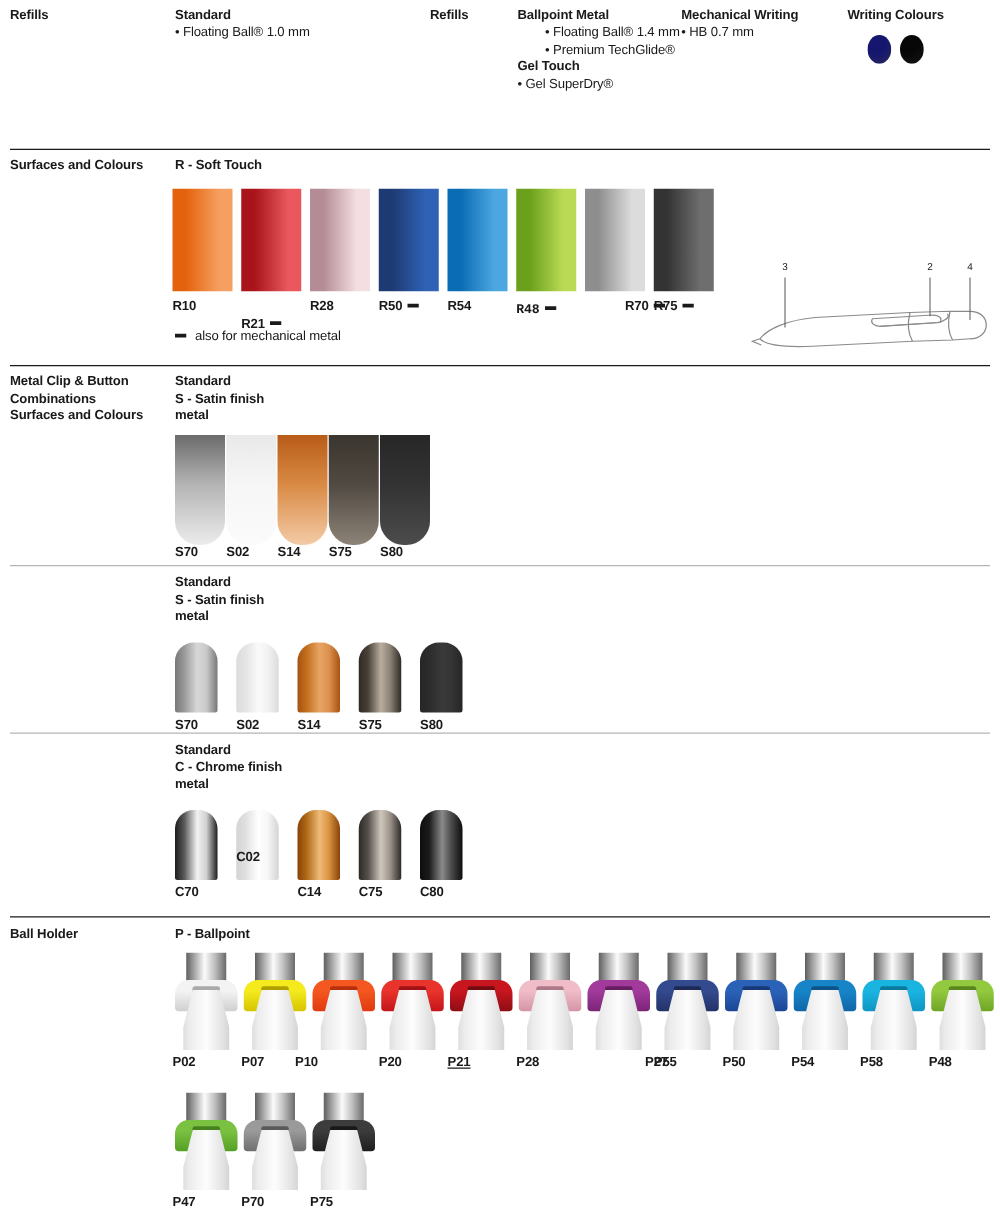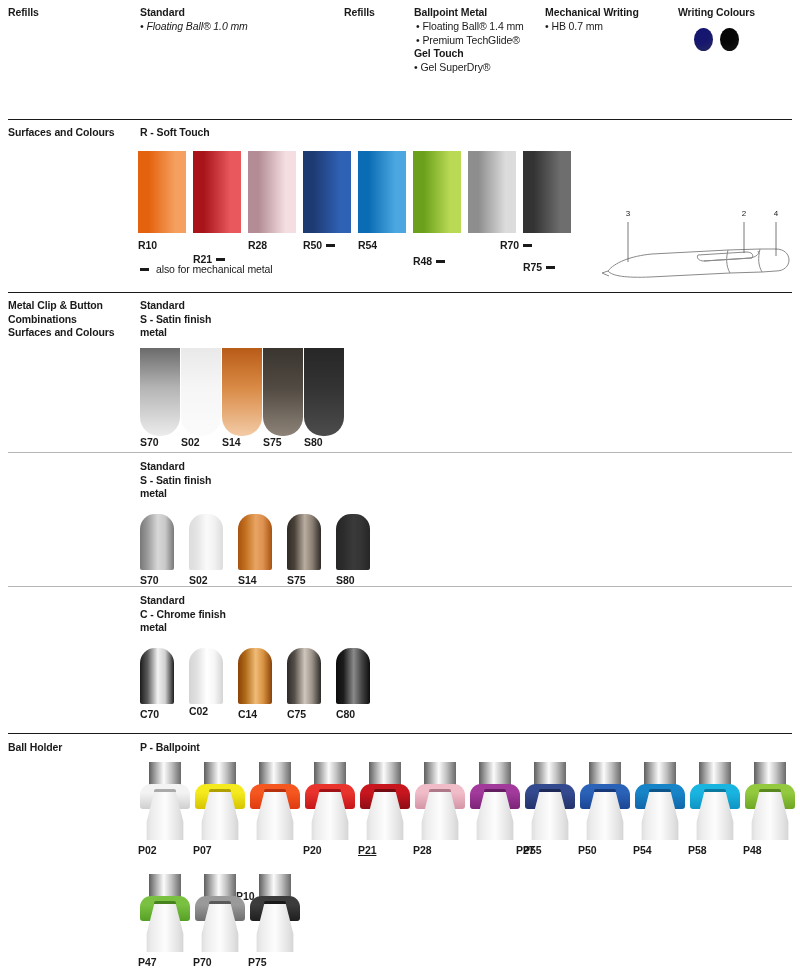--- a/index.html
+++ b/index.html
@@ -121,28 +121,28 @@
   .pendraw { position: absolute; }
 </style>
 </head>
 <body>
 
 <div class="sheet">
 
   <div class="lbl-col" style="top:6px;">Refills</div>
 
   <div class="hdr" style="left:140px; top:6px;">Standard</div>
-  <div class="bullets" style="left:140px; top:20px;font-style:italic;">
+  <div class="bullets" style="left:140px; top:20px;">
     <div class="b">Floating Ball® 1.0 mm</div>
   </div>
 
   <div class="hdr" style="left:344px; top:6px;">Refills</div>
 
   <div class="hdr" style="left:414px; top:6px;">Ballpoint Metal</div>
-  <div class="bullets" style="left:416px; top:20px;">
+  <div class="bullets" style="left:436px; top:20px;">
     <div class="b">Floating Ball® 1.4 mm</div>
     <div class="b">Premium TechGlide®</div>
   </div>
   <div class="hdr" style="left:414px; top:47px;">Gel Touch</div>
   <div class="bullets" style="left:414px; top:61px;">
     <div class="b">Gel SuperDry®</div>
   </div>
 
   <div class="hdr" style="left:545px; top:6px;">Mechanical Writing</div>
   <div class="bullets" style="left:545px; top:20px;">
@@ -162,25 +162,25 @@
       <div class="code" style="left: 138px; top: 239px;"><span>R10</span></div>
       <div class="swatch" style="left: 193px; top: 151px; background: linear-gradient(to right, rgb(168, 20, 25) 0%, rgb(168, 20, 25) 22%, rgb(232, 88, 92) 78%, rgb(232, 88, 92) 100%);"></div>
       <div class="code" style="left: 193px; top: 253px;"><span>R21</span><span class="dash"></span></div>
       <div class="swatch" style="left: 248px; top: 151px; background: linear-gradient(to right, rgb(179, 140, 149) 0%, rgb(179, 140, 149) 22%, rgb(244, 222, 226) 78%, rgb(244, 222, 226) 100%);"></div>
       <div class="code" style="left: 248px; top: 239px;"><span>R28</span></div>
       <div class="swatch" style="left: 303px; top: 151px; background: linear-gradient(to right, rgb(30, 58, 115) 0%, rgb(30, 58, 115) 22%, rgb(47, 98, 181) 78%, rgb(47, 98, 181) 100%);"></div>
       <div class="code" style="left: 303px; top: 239px;"><span>R50</span><span class="dash"></span></div>
       <div class="swatch" style="left: 358px; top: 151px; background: linear-gradient(to right, rgb(10, 108, 180) 0%, rgb(10, 108, 180) 22%, rgb(76, 167, 224) 78%, rgb(76, 167, 224) 100%);"></div>
       <div class="code" style="left: 358px; top: 239px;"><span>R54</span></div>
       <div class="swatch" style="left: 413px; top: 151px; background: linear-gradient(to right, rgb(106, 160, 27) 0%, rgb(106, 160, 27) 22%, rgb(186, 218, 85) 78%, rgb(186, 218, 85) 100%);"></div>
-      <div class="code" style="left: 413px; top: 255px;"><span>R48</span><span class="dash"></span></div>
+      <div class="code" style="left: 413px; top: 242px; font-family: Liberation Mono, monospace;"><span>R48</span><span class="dash"></span></div>
       <div class="swatch" style="left: 468px; top: 151px; background: linear-gradient(to right, rgb(142, 142, 142) 0%, rgb(142, 142, 142) 22%, rgb(220, 220, 220) 78%, rgb(220, 220, 220) 100%);"></div>
       <div class="code" style="left: 468px; top: 239px; margin-left: 32px;"><span>R70</span><span class="dash"></span></div>
       <div class="swatch" style="left: 523px; top: 151px; background: linear-gradient(to right, rgb(51, 51, 51) 0%, rgb(51, 51, 51) 22%, rgb(110, 110, 110) 78%, rgb(110, 110, 110) 100%);"></div>
-      <div class="code" style="left: 523px; top: 239px; margin-top: 22px;"><span>R75</span><span class="dash"></span></div>
+      <div class="code" style="left: 523px; top: 239px;"><span>R75</span><span class="dash"></span></div>
     </div>
 
   <div class="legend" style="left:140px; top:263px;">
     <span class="dash"></span><span>also for mechanical metal</span>
   </div>
 
   <svg class="pendraw" style="left:600px; top:200px;" width="196" height="82" viewBox="0 0 196 82">
     <g fill="none" stroke="#8a8a8a" stroke-width="1">
       <path d="M8 71 C14 63 30 56 52 54 L128 50 L160 49 L176 49"></path>
       <path d="M8 71 C12 76 26 78 50 77 L130 73 L162 72 L176 71"></path>
@@ -243,21 +243,21 @@
     </div>
 
   <div class="rule" style="top:586px; background:#b5b5b5;"></div>
   <div class="sub" style="left:140px; top:594px;">Standard
 C - Chrome finish
 metal</div>
   <div id="c-buttons">
       <div class="btn" style="left: 140px; top: 648px; background: linear-gradient(to right, rgb(28, 28, 28) 0%, rgb(90, 90, 90) 22%, rgb(242, 242, 242) 52%, rgb(208, 208, 208) 74%, rgb(28, 28, 28) 100%);"></div>
       <div class="code" style="left: 140px; top: 708px;"><span>C70</span></div>
       <div class="btn" style="left: 189px; top: 648px; background: linear-gradient(to right, rgb(212, 212, 212) 0%, rgb(224, 224, 224) 22%, rgb(255, 255, 255) 52%, rgb(247, 247, 247) 74%, rgb(212, 212, 212) 100%);"></div>
-      <div class="code" style="left: 189px; top: 705px;"><span>C02</span></div>
+      <div class="code" style="left: 189px; top: 680px;"><span>C02</span></div>
       <div class="btn" style="left: 238px; top: 648px; background: linear-gradient(to right, rgb(138, 66, 8) 0%, rgb(176, 107, 24) 22%, rgb(240, 187, 120) 52%, rgb(216, 147, 66) 74%, rgb(138, 66, 8) 100%);"></div>
       <div class="code" style="left: 238px; top: 708px;"><span>C14</span></div>
       <div class="btn" style="left: 287px; top: 648px; background: linear-gradient(to right, rgb(44, 42, 40) 0%, rgb(86, 80, 74) 22%, rgb(207, 199, 189) 52%, rgb(156, 146, 137) 74%, rgb(44, 42, 40) 100%);"></div>
       <div class="code" style="left: 287px; top: 708px;"><span>C75</span></div>
       <div class="btn" style="left: 336px; top: 648px; background: linear-gradient(to right, rgb(13, 13, 13) 0%, rgb(28, 28, 28) 22%, rgb(138, 138, 138) 52%, rgb(74, 74, 74) 74%, rgb(13, 13, 13) 100%);"></div>
       <div class="code" style="left: 336px; top: 708px; text-align: right;"><span>C80</span></div>
     </div>
 
   <div class="rule" style="top:733px;"></div>
   <div class="lbl-col" style="top:741px;">Ball Holder</div>
@@ -277,21 +277,21 @@
         <div class="slot" style="background: rgb(214, 196, 0); filter: brightness(0.82);"></div>
         <div class="blade" style="background: linear-gradient(to right, rgb(198, 198, 198) 0%, rgb(236, 236, 236) 25%, rgb(253, 253, 253) 50%, rgb(226, 226, 226) 75%, rgb(189, 189, 189) 100%); clip-path: polygon(30% 0%, 70% 0%, 84% 62%, 84% 100%, 16% 100%, 16% 62%);"></div>
       </div>
       <div class="code" style="left: 193px; top: 844px;"><span>P07</span></div>
       <div class="holder" style="left: 248px; top: 762px;">
         <div class="barrel" style="background: linear-gradient(to right, rgb(94, 94, 94) 0%, rgb(158, 158, 158) 18%, rgb(251, 251, 251) 46%, rgb(194, 194, 194) 70%, rgb(106, 106, 106) 100%);"></div>
         <div class="collar" style="background: linear-gradient(rgb(244, 87, 31) 0%, rgb(244, 87, 31) 35%, rgb(224, 58, 16) 100%);"></div>
         <div class="slot" style="background: rgb(224, 58, 16); filter: brightness(0.82);"></div>
         <div class="blade" style="background: linear-gradient(to right, rgb(198, 198, 198) 0%, rgb(236, 236, 236) 25%, rgb(253, 253, 253) 50%, rgb(226, 226, 226) 75%, rgb(189, 189, 189) 100%); clip-path: polygon(30% 0%, 70% 0%, 84% 62%, 84% 100%, 16% 100%, 16% 62%);"></div>
       </div>
-      <div class="code" style="left: 236px; top: 844px; margin-top: 46px;"><span>P10</span></div>
+      <div class="code" style="left: 236px; top: 844px;"><span>P10</span></div>
       <div class="holder" style="left: 303px; top: 762px;">
         <div class="barrel" style="background: linear-gradient(to right, rgb(94, 94, 94) 0%, rgb(158, 158, 158) 18%, rgb(251, 251, 251) 46%, rgb(194, 194, 194) 70%, rgb(106, 106, 106) 100%);"></div>
         <div class="collar" style="background: linear-gradient(rgb(232, 52, 44) 0%, rgb(232, 52, 44) 35%, rgb(197, 21, 26) 100%);"></div>
         <div class="slot" style="background: rgb(197, 21, 26); filter: brightness(0.82);"></div>
         <div class="blade" style="background: linear-gradient(to right, rgb(198, 198, 198) 0%, rgb(236, 236, 236) 25%, rgb(253, 253, 253) 50%, rgb(226, 226, 226) 75%, rgb(189, 189, 189) 100%); clip-path: polygon(30% 0%, 70% 0%, 84% 62%, 84% 100%, 16% 100%, 16% 62%);"></div>
       </div>
       <div class="code" style="left: 303px; top: 844px;"><span>P20</span></div>
       <div class="holder" style="left: 358px; top: 762px;">
         <div class="barrel" style="background: linear-gradient(to right, rgb(94, 94, 94) 0%, rgb(158, 158, 158) 18%, rgb(251, 251, 251) 46%, rgb(194, 194, 194) 70%, rgb(106, 106, 106) 100%);"></div>
         <div class="collar" style="background: linear-gradient(rgb(200, 22, 31) 0%, rgb(200, 22, 31) 35%, rgb(142, 13, 20) 100%);"></div>

